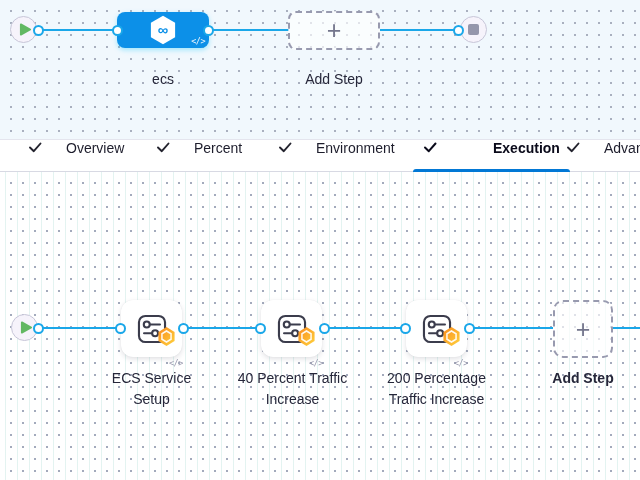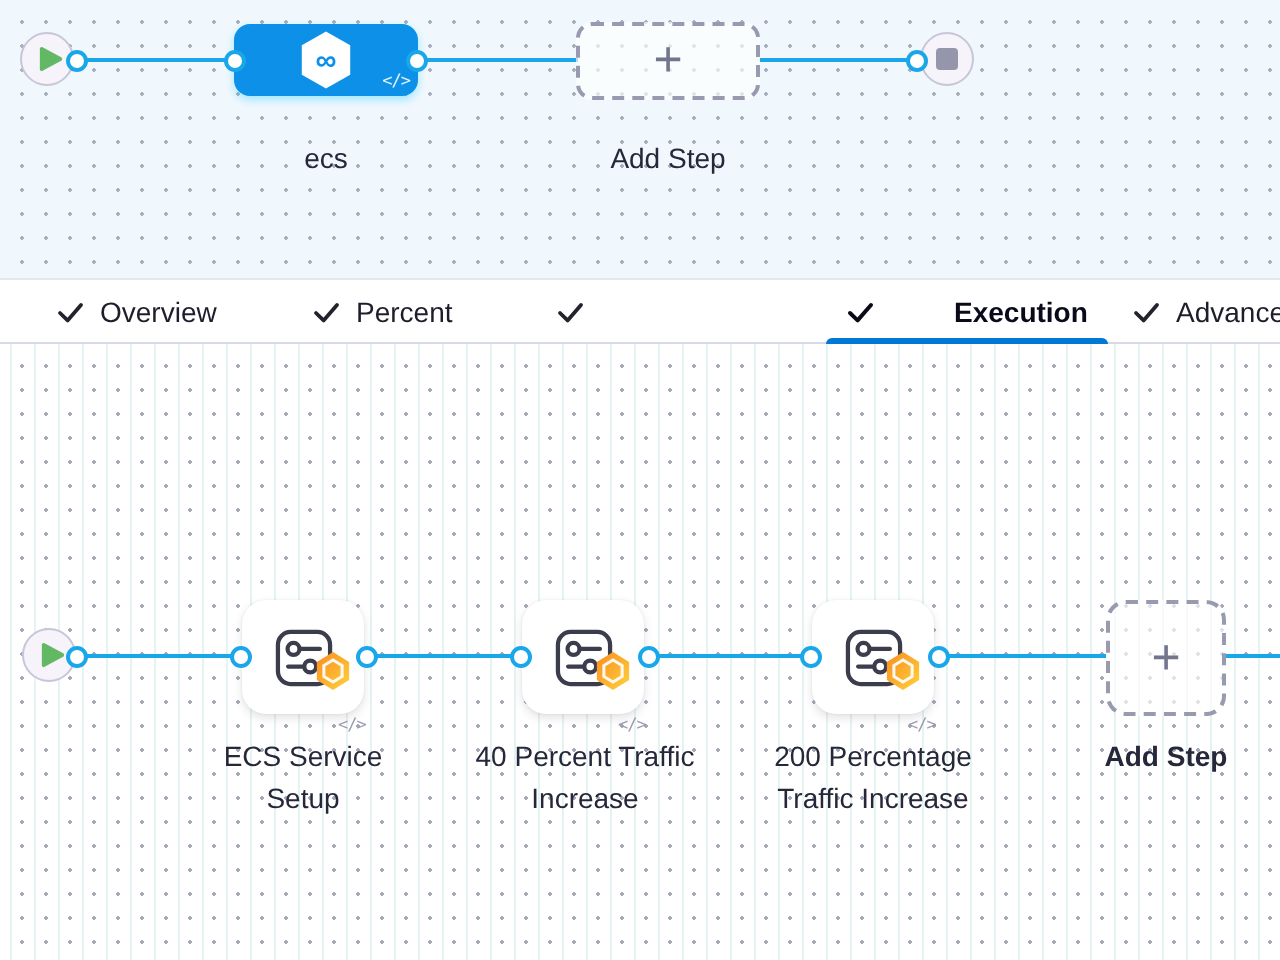--- a/index.html
+++ b/index.html
@@ -15,22 +15,22 @@
   .canvas-bottom { position:absolute; left:0; top:172px; width:640px; height:308px;
     background-color:#ffffff;
     background-image:
       radial-gradient(circle,#a3aabc 1px,transparent 1px),
       linear-gradient(90deg,rgba(118,198,186,0.20) 1px,transparent 1px);
     background-size:12px 12px,12px 100%; background-position:5px 5px,5px 0; }
 
   
   .tabbar { position:absolute; left:0; top:139px; width:640px; height:33px;
     background:#fff; border-top:1px solid #e4e5ee; border-bottom:1px solid #d8d9e3; }
-  .tab { position:absolute; top:0; bottom:0; display:flex; align-items:center;
-    gap:8px; padding:0 10px; cursor:pointer; white-space:nowrap; }
+  .tab { position:absolute; top:0; bottom:0; display:flex; align-items:flex-start;
+    gap:24px; padding:0 10px; cursor:pointer; white-space:nowrap; }
   .tab-label { font-size:14px; color:#1d1d2c; }
   .tab.active .tab-label { font-weight:bold; color:#0a0a1a;padding-left:32px; }
   .tab.active::after { content:""; position:absolute; left:0; right:0; bottom:-1px;
     height:3px; background:#0278d5; border-radius:3px 3px 0 0; }
   .check svg { display:block; }
 
   
   .hline { position:absolute; height:2.4px; background:#1aa7e9; z-index:1; }
   .port { position:absolute; width:11px; height:11px; border-radius:50%;
     background:#fff; border:2.6px solid #1aa7e9; z-index:4; }
@@ -118,20 +118,21 @@
           </svg>
         </span>
       <span class="tab-label">Percent</span>
     </div>
     <div class="tab" style="left:268px;">
       <span class="check">
           <svg width="14" height="14" viewBox="0 0 14 14">
             <polyline points="2,7.5 5.8,11.2 12.5,3.5" fill="none" stroke="#23232e" stroke-width="1.9" stroke-linecap="round" stroke-linejoin="round"></polyline>
           </svg>
         </span>
+      <span class="tab-label">Environment</span>
     </div>
     <div class="tab active" style="left:413px;">
       <span class="check">
           <svg width="14" height="14" viewBox="0 0 14 14">
             <polyline points="2,7.5 5.8,11.2 12.5,3.5" fill="none" stroke="#0a0a1a" stroke-width="2" stroke-linecap="round" stroke-linejoin="round"></polyline>
           </svg>
         </span>
       <span class="tab-label">Execution</span>
     </div>
     <div class="tab" style="left:556px;">

